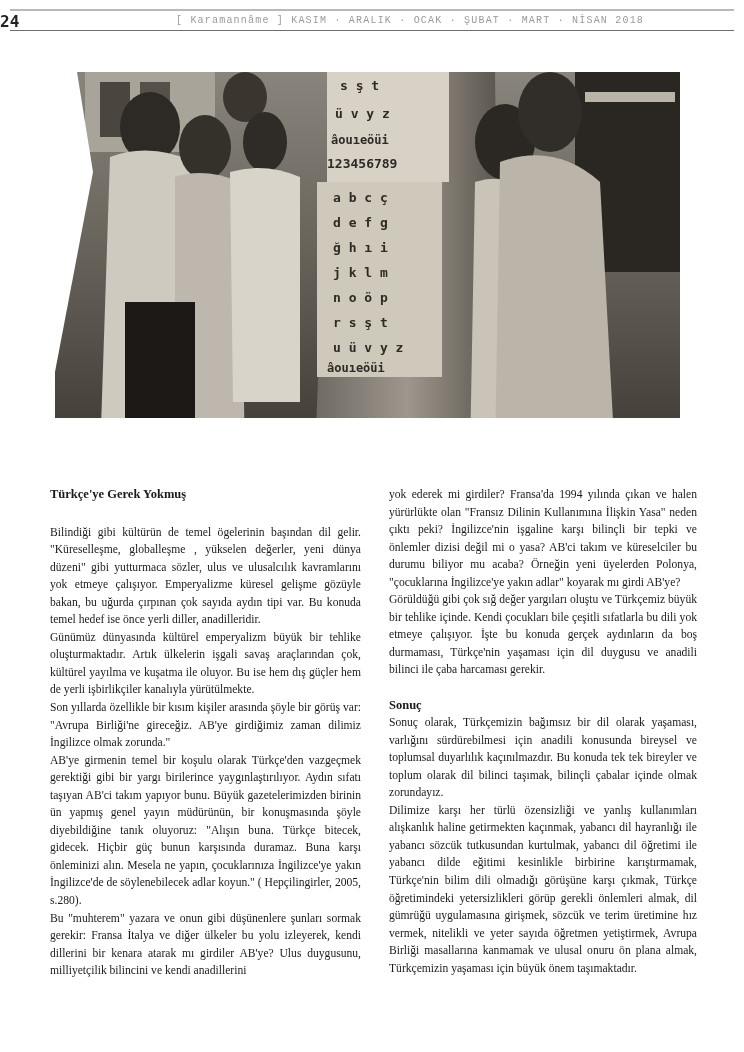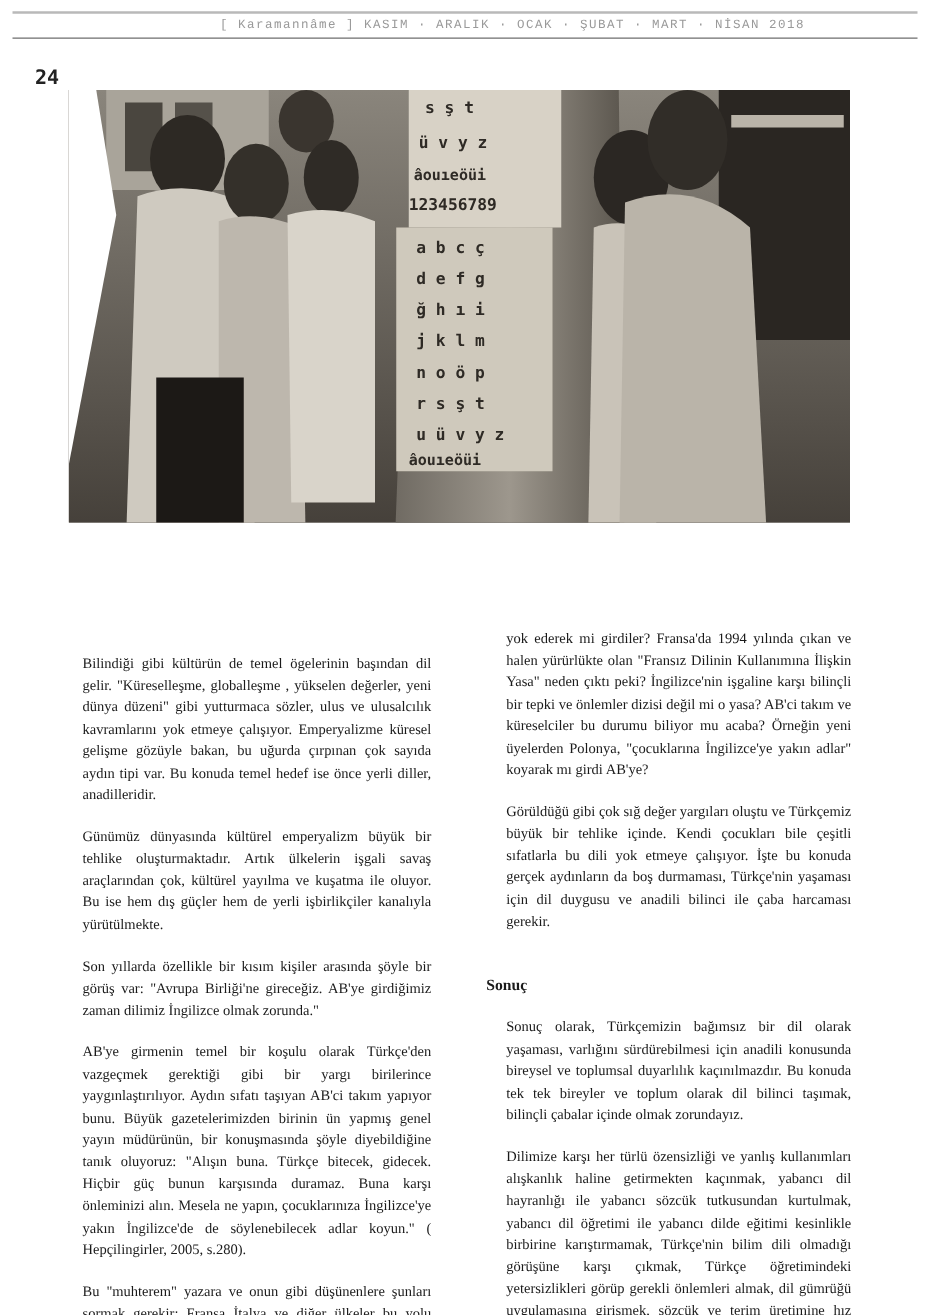--- a/index.html
+++ b/index.html
@@ -1,36 +1,36 @@
 <!DOCTYPE html>
 <html><head>
 <meta charset="utf-8">
 <style>
   html, body { margin: 0; padding: 0; background: #ffffff; }
   body { width: 744px; height: 1052px; position: relative; overflow: hidden;
          font-family: "Liberation Serif", "DejaVu Serif", serif; color: #1a1a1a; }
 
   .hdr-top-rule { position: absolute; left: 10px; right: 10px; top: 9px; height: 2px; background: #b9b9b9; }
   .hdr-bot-rule { position: absolute; left: 10px; right: 10px; top: 30px; height: 1px; background: #6e6e6e; }
-  .page-num { position: absolute; left: 28px; top: 12px; font-family: "DejaVu Sans Mono", monospace;
-              font-size: 16px; font-weight: bold; color: #222; letter-spacing: 0px; margin-top: 40px; }
+  .page-num { position: absolute; left: 0; top: 12px; font-family: "DejaVu Sans Mono", monospace;
+              font-size: 16px; font-weight: bold; color: #222; letter-spacing: 0px; }
   .hdr-title { position: absolute; left: 176px; top: 15px; font-family: "Liberation Mono", monospace;
                font-size: 10px; color: #9a9a9a; letter-spacing: 1.2px; white-space: nowrap; }
 
   .photo { position: absolute; left: 55px; top: 72px; width: 625px; height: 346px; overflow: hidden;
            background: #6b655c; }
   .photo svg { display: block; }
   .caption { position: absolute; left: 533px; top: 437px; width: 147px; height: 20px; background: #e0101a;
              color: #ffffff; font-size: 12.5px; text-align: center; line-height: 20px; margin-top: 20px; }
 
   .col { position: absolute; top: 486px; font-size: 11.6px; line-height: 17.55px; text-align: justify;
          hyphens: none; }
   .col.left { left: 50px; width: 311px; }
   .col.right { left: 389px; width: 308px; top: 486px; }
-  .col p { margin: 16px; }
+  .col p { margin: 0; }
   .col h2 { margin: 0; font-size: 12.5px; font-weight: bold; line-height: 17.55px; }
   .gap { height: 17.5px; }
   .gap2 { height: 20px; }
 </style>
 </head>
 <body>
 
 <div class="hdr-top-rule"></div>
 <div class="page-num">24</div>
 <div class="hdr-title">[ Karamannâme ]  KASIM · ARALIK · OCAK · ŞUBAT · MART · NİSAN  2018</div>
@@ -89,20 +89,21 @@
     <path d="M420 110 Q450 100 470 120 L470 385 L415 385 Z" fill="#c9c3b8"></path>
     <ellipse cx="495" cy="40" rx="32" ry="40" fill="#312d28"></ellipse>
     <path d="M445 90 Q500 70 545 110 L560 385 L440 385 Z" fill="#bab4a9"></path>
 
     <path d="M0 0 L22 0 L38 100 L0 300 Z" fill="#ffffff"></path>
   </svg>
   <div class="caption" style="position:absolute; left:478px; top:365px;">Harf Devrimi Yılları</div>
 </div>
 
 <div class="col left">
+  <h2>Türkçe'ye Gerek Yokmuş</h2>
   <div class="gap2"></div>
   <p>Bilindiği gibi kültürün de temel ögelerinin başından dil gelir. "Küreselleşme, globalleşme , yükselen değerler, yeni dünya düzeni" gibi yutturmaca sözler, ulus ve ulusalcılık kavramlarını yok etmeye çalışıyor. Emperyalizme küresel gelişme gözüyle bakan, bu uğurda çırpınan çok sayıda aydın tipi var. Bu konuda temel hedef ise önce yerli diller, anadilleridir.</p>
   <p>Günümüz dünyasında kültürel emperyalizm büyük bir tehlike oluşturmaktadır. Artık ülkelerin işgali savaş araçlarından çok, kültürel yayılma ve kuşatma ile oluyor. Bu ise hem dış güçler hem de yerli işbirlikçiler kanalıyla yürütülmekte.</p>
   <p>Son yıllarda özellikle bir kısım kişiler arasında şöyle bir görüş var: "Avrupa Birliği'ne gireceğiz. AB'ye girdiğimiz zaman dilimiz İngilizce olmak zorunda."</p>
   <p>AB'ye girmenin temel bir koşulu olarak Türkçe'den vazgeçmek gerektiği gibi bir yargı birilerince yaygınlaştırılıyor. Aydın sıfatı taşıyan AB'ci takım yapıyor bunu. Büyük gazetelerimizden birinin ün yapmış genel yayın müdürünün, bir konuşmasında şöyle diyebildiğine tanık oluyoruz: "Alışın buna. Türkçe bitecek, gidecek. Hiçbir güç bunun karşısında duramaz. Buna karşı önleminizi alın. Mesela ne yapın, çocuklarınıza İngilizce'ye yakın İngilizce'de de söylenebilecek adlar koyun." ( Hepçilingirler, 2005, s.280).</p>
   <p>Bu "muhterem" yazara ve onun gibi düşünenlere şunları sormak gerekir: Fransa İtalya ve diğer ülkeler bu yolu izleyerek, kendi dillerini bir kenara atarak mı girdiler AB'ye? Ulus duygusunu, milliyetçilik bilincini ve kendi anadillerini</p>
 </div>
 
 <div class="col right">
   <p>yok ederek mi girdiler? Fransa'da 1994 yılında çıkan ve halen yürürlükte olan "Fransız Dilinin Kullanımına İlişkin Yasa" neden çıktı peki? İngilizce'nin işgaline karşı bilinçli bir tepki ve önlemler dizisi değil mi o yasa? AB'ci takım ve küreselciler bu durumu biliyor mu acaba? Örneğin yeni üyelerden Polonya, "çocuklarına İngilizce'ye yakın adlar" koyarak mı girdi AB'ye?</p>

